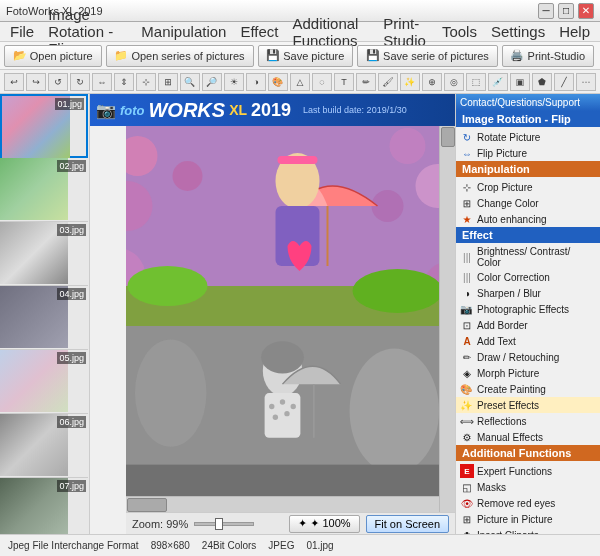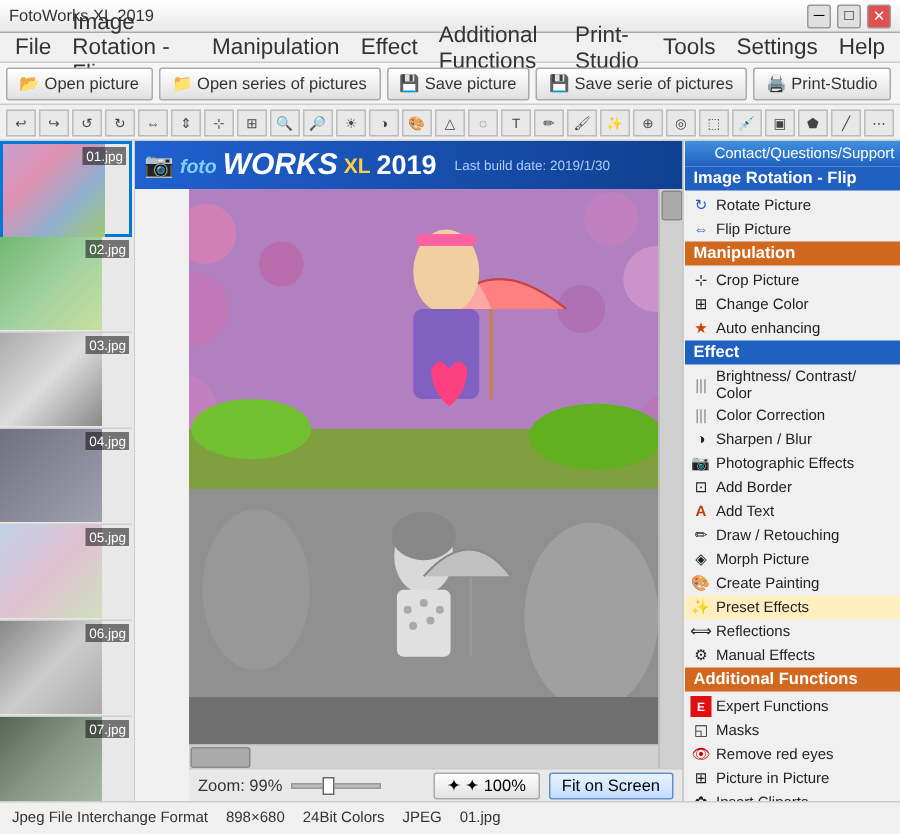--- a/index.html
+++ b/index.html
@@ -44,21 +44,21 @@
     .img-top { position: absolute; top: 0; left: 0; right: 16px; height: 200px; background: linear-gradient(135deg, #c8a0d0 0%, #e090b0 30%, #90a8d0 60%, #a0c870 80%, #c8c870 100%); display: flex; align-items: center; justify-content: center; overflow: hidden; }
     .img-bottom { position: absolute; top: 200px; left: 0; right: 16px; bottom: 16px; background: linear-gradient(135deg, #888 0%, #bbb 30%, #ccc 60%, #999 100%); display: flex; align-items: center; justify-content: center; overflow: hidden; }
 
     
     .right-panel { width: 145px; background: #f0f0f0; border-left: 1px solid #ccc; overflow-y: auto; flex-shrink: 0; }
     .panel-section-header { font-size: 11px; font-weight: bold; color: #fff; padding: 2px 6px; margin-bottom: 2px; }
     .panel-section-header.blue { background: #2060c0; }
     .panel-section-header.orange { background: #d06820; }
     .panel-item { display: flex; align-items: center; gap: 3px; padding: 1px 4px; cursor: pointer; font-size: 10px; color: #222; }
     .panel-icon { width: 14px; height: 14px; flex-shrink: 0; display: flex; align-items: center; justify-content: center; font-size: 10px; }
-    .contact-btn { width: 100%; background: linear-gradient(to bottom, #4090e0, #2060c0); color: white; border: none; padding: 3px 4px; font-size: 10px; cursor: pointer; text-align: right; }
+    .contact-btn { width: 100%; background: linear-gradient(to bottom, #4090e0, #2060c0); color: white; border: none; padding: 3px 4px; font-size: 10px; cursor: pointer; text-align: left; }
 
     
     .logo-area { height: 32px; background: linear-gradient(to right, #2060d0, #104090); display: flex; align-items: center; padding: 0 6px; gap: 4px; position: relative; }
     .logo-text { font-size: 20px; font-weight: bold; color: white; font-style: italic; }
     .logo-camera { color: #ffd040; font-size: 16px; }
     .logo-year { font-size: 14px; color: #ffd040; font-weight: bold; }
     .build-date { font-size: 9px; color: #aaccff; margin-left: 8px; }
 
     
     .status-bar { height: 22px; background: #f0f0f0; border-top: 1px solid #ccc; display: flex; align-items: center; padding: 0 8px; font-size: 10px; color: #333; gap: 12px; }

